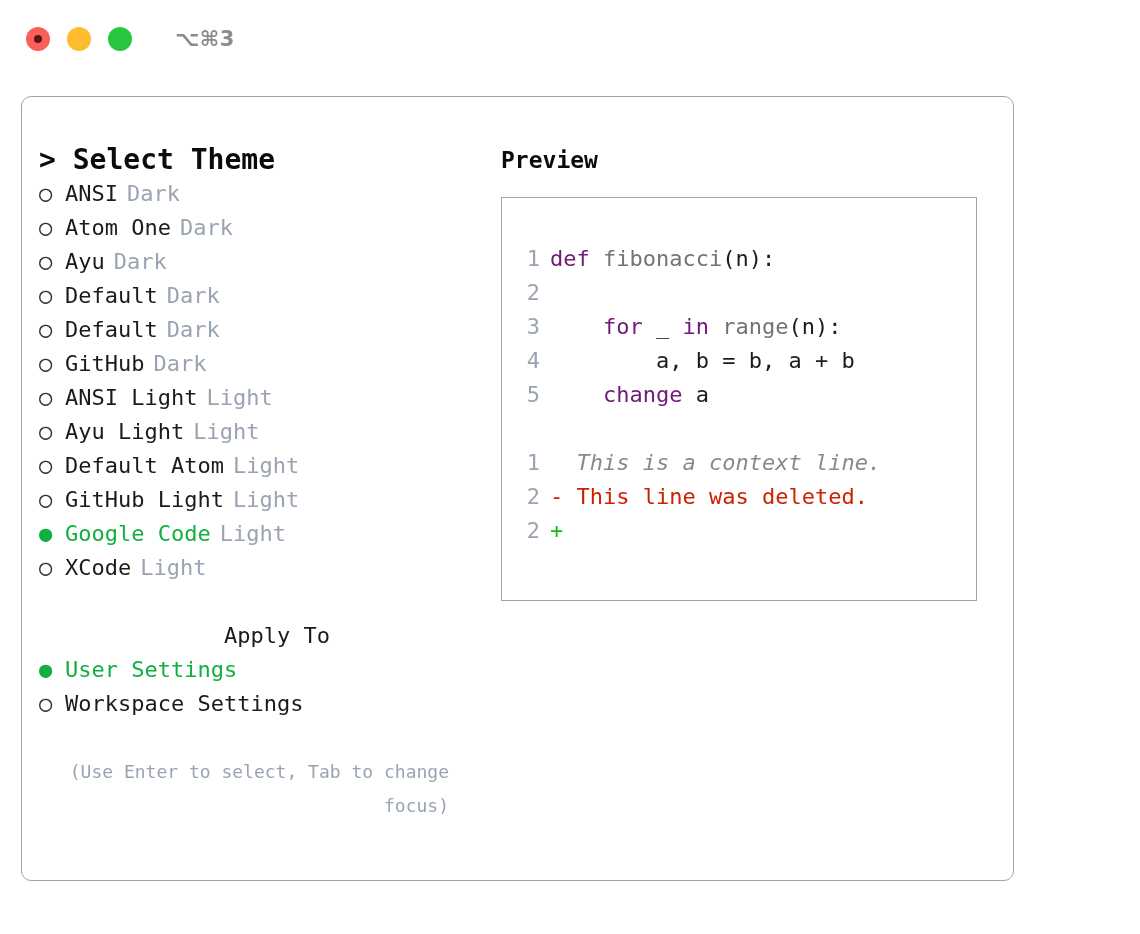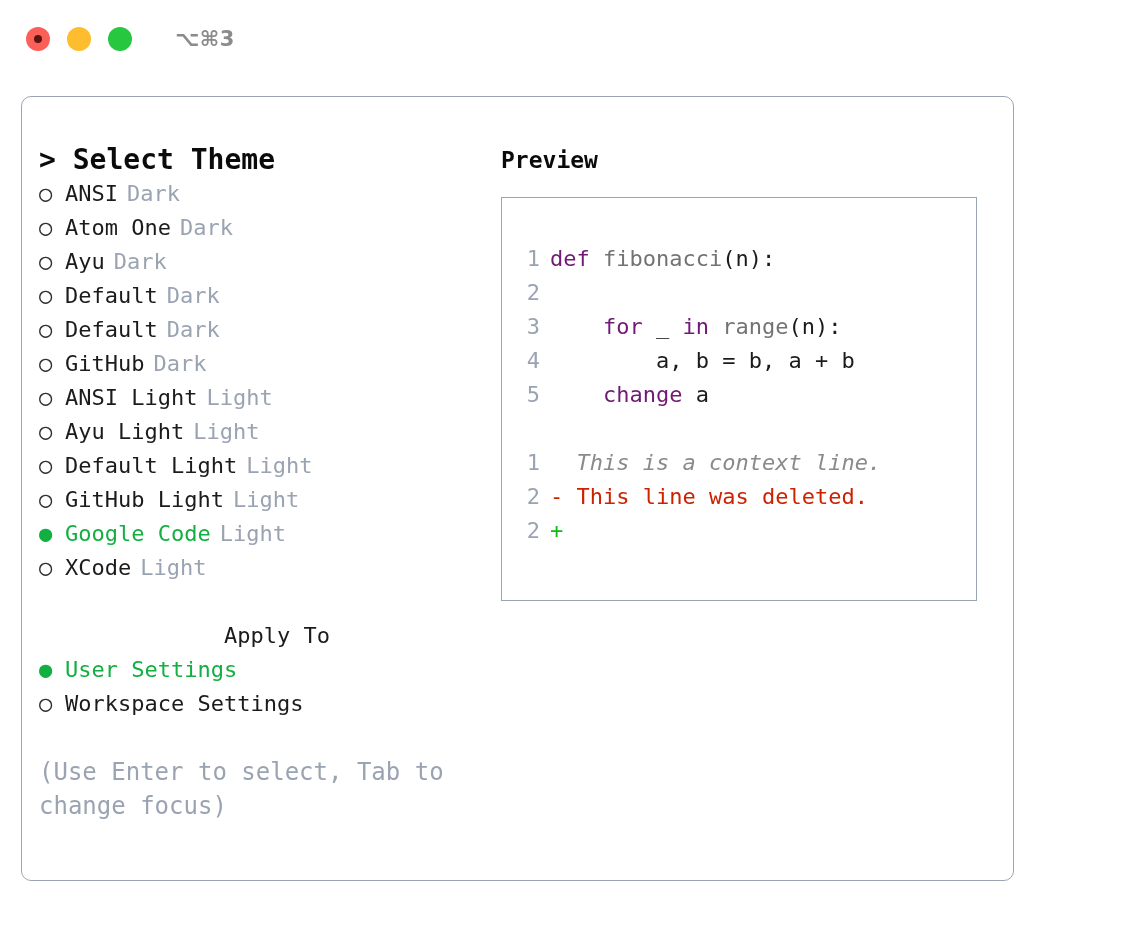--- a/index.html
+++ b/index.html
@@ -129,24 +129,25 @@
     color: #1b1b1b;
     line-height: 34px;
     height: 34px;
     padding-left: 26px;
     white-space: pre;
     text-align: center;
   }
   .spacer-line { height: 34px; }
   .hint {
     color: #9aa3b2;
-    font-size: 24px;
+    font-size: 18px;
     line-height: 34px;
     width: 410px;
     white-space: normal;
+    text-align: right;
   }
 
   
   .right-col {
     position: absolute;
     left: 479px;
     top: 46px;
     width: 490px;
   }
   .preview-title {
@@ -213,21 +214,21 @@
 
         <div id="theme-rows">
             <div class="row"><span class="bullet">○</span><span class="label">ANSI</span><span class="tag">Dark</span></div>
             <div class="row"><span class="bullet">○</span><span class="label">Atom One</span><span class="tag">Dark</span></div>
             <div class="row"><span class="bullet">○</span><span class="label">Ayu</span><span class="tag">Dark</span></div>
             <div class="row"><span class="bullet">○</span><span class="label">Default</span><span class="tag">Dark</span></div>
             <div class="row"><span class="bullet">○</span><span class="label">Default</span><span class="tag">Dark</span></div>
             <div class="row"><span class="bullet">○</span><span class="label">GitHub</span><span class="tag">Dark</span></div>
             <div class="row"><span class="bullet">○</span><span class="label">ANSI Light</span><span class="tag">Light</span></div>
             <div class="row"><span class="bullet">○</span><span class="label">Ayu Light</span><span class="tag">Light</span></div>
-            <div class="row"><span class="bullet">○</span><span class="label">Default Light</span><span class="tag">Light</span></div>
+            <div class="row"><span class="bullet">○</span><span class="label">Default Atom</span><span class="tag">Light</span></div>
             <div class="row"><span class="bullet">○</span><span class="label">GitHub Light</span><span class="tag">Light</span></div>
             <div class="row"><span class="bullet on">●</span><span class="label sel">Google Code</span><span class="tag">Light</span></div>
             <div class="row"><span class="bullet">○</span><span class="label">XCode</span><span class="tag">Light</span></div>
           </div>
 
         <div class="spacer-line"></div>
 
         <div class="group-head">Apply To</div>
 
         <div id="apply-rows">

